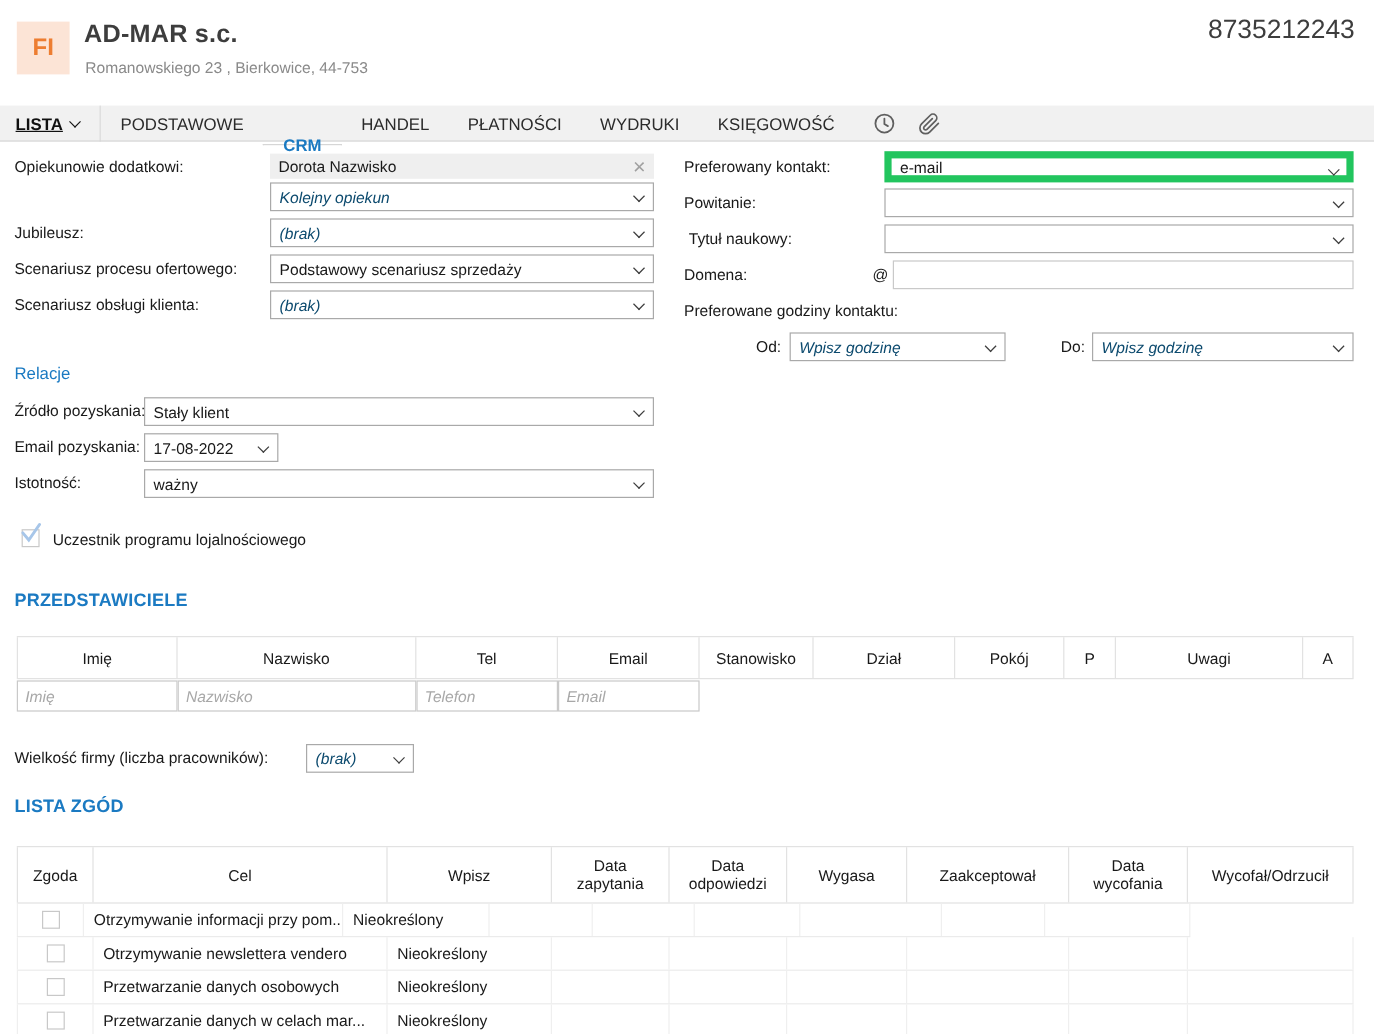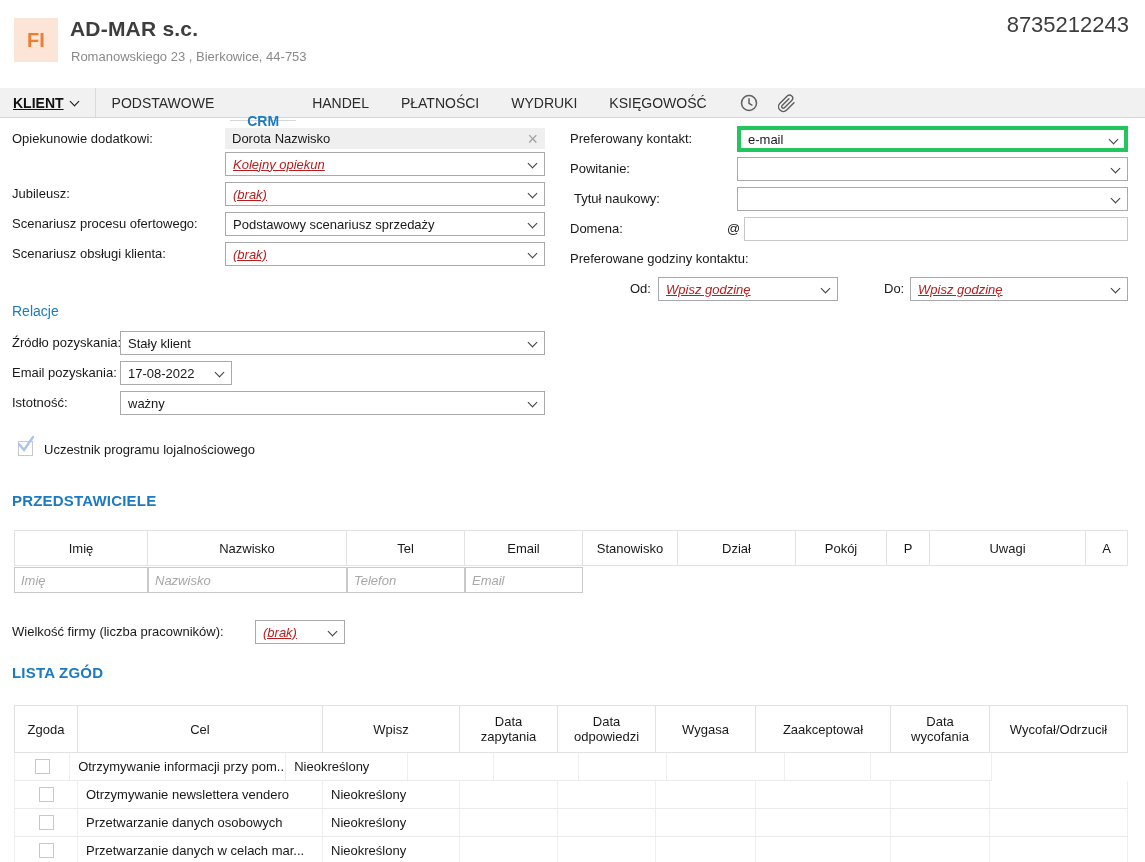--- a/index.html
+++ b/index.html
@@ -29,23 +29,23 @@
               font-weight:bold;position:relative;z-index:2;margin-top:32px;}
   .tabicons{display:flex;align-items:center;gap:18px;margin-left:16px;}
   .tabicon{display:flex;align-items:center;cursor:pointer;}
 
   
   .lbl{position:absolute;font-size:13px;color:#191919;height:24px;line-height:24px;white-space:nowrap;}
   .sel{position:absolute;height:24px;background:#fff;border:1px solid #a9a9a9;font-size:13px;
        color:#191919;display:flex;align-items:center;padding:0 22px 0 7px;white-space:nowrap;cursor:pointer;}
   .sel .chev{position:absolute;right:8px;top:7px;width:7px;height:7px;border-right:1.5px solid #3c3c3c;
              border-bottom:1.5px solid #3c3c3c;transform:rotate(45deg);}
-  .sel.focused{border:4px solid #22c55e;}
+  .sel.focused{border:6px solid #22c55e;}
   .sel.focused .chev{right:7px;top:6px;}
-  .ph{font-style:italic;color:#b91c1c;text-decoration:underline;}
+  .ph{font-style:italic;color:#0c4a6e;}
   .chip{position:absolute;background:#efefef;display:flex;align-items:center;font-size:13px;
         color:#191919;padding:0 7px;}
   .chip .x{margin-left:auto;color:#a0a0a0;font-size:18px;line-height:16px;cursor:pointer;}
   .tinput{position:absolute;border:1px solid #c9c9c9;background:#fff;font-size:13px;
           font-family:"Liberation Sans",sans-serif;color:#191919;padding:0 6px;outline:none;}
   .tinput::placeholder{font-style:italic;color:#a8a8a8;}
   .sec{position:absolute;color:#1b7ac2;font-weight:bold;font-size:15px;letter-spacing:.2px;}
   .subsec{position:absolute;color:#1b7ac2;font-size:14px;}
   .cb{width:15px;height:15px;border:1px solid #c8c8c8;background:#fff;display:inline-block;cursor:pointer;}
 
@@ -65,21 +65,21 @@
 
 <div class="page">
 
   <div class="abs avatar">FI</div>
   <div class="abs company">AD-MAR s.c.</div>
   <div class="abs address">Romanowskiego 23 , Bierkowice, 44-753</div>
   <div class="abs taxid">8735212243</div>
 
   <div class="tabstrip">
     <div class="klient">
-      <span class="ktxt">KLIENT</span>
+      <span class="ktxt">LISTA</span>
       <span class="kchev"></span>
     </div>
     <div class="tab">PODSTAWOWE</div>
     <div class="tab active">CRM</div>
     <div class="tab">HANDEL</div>
     <div class="tab">PŁATNOŚCI</div>
     <div class="tab">WYDRUKI</div>
     <div class="tab">KSIĘGOWOŚĆ</div>
     <div class="tabicons">
       <span class="tabicon">

